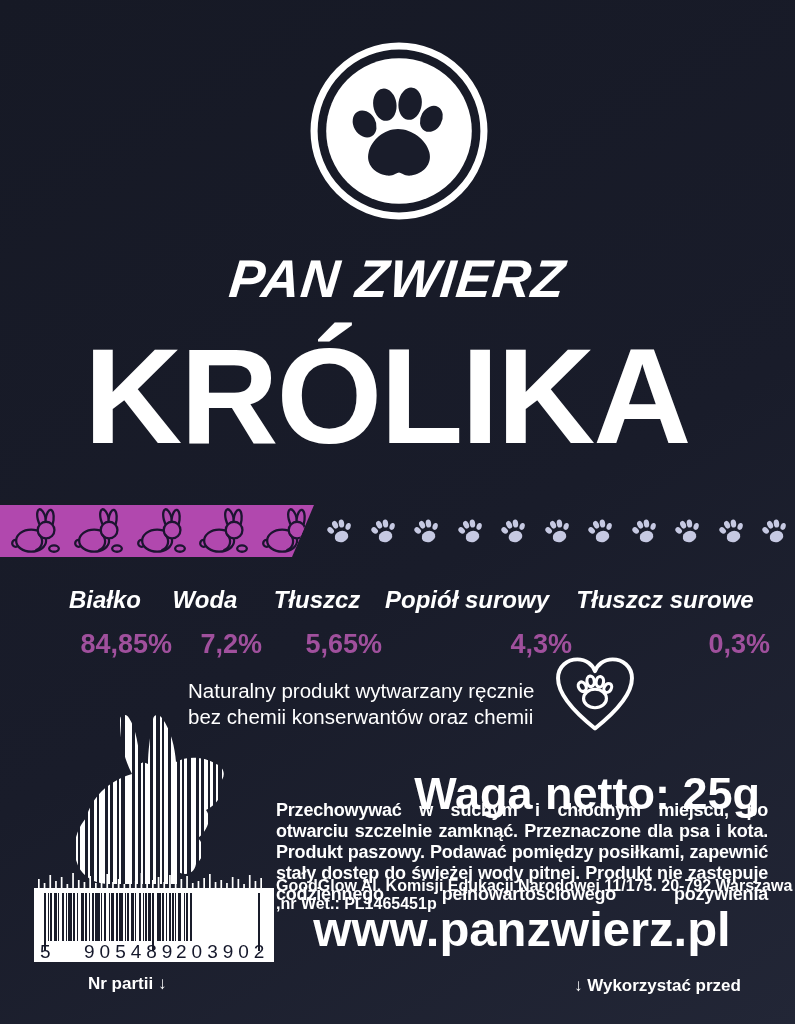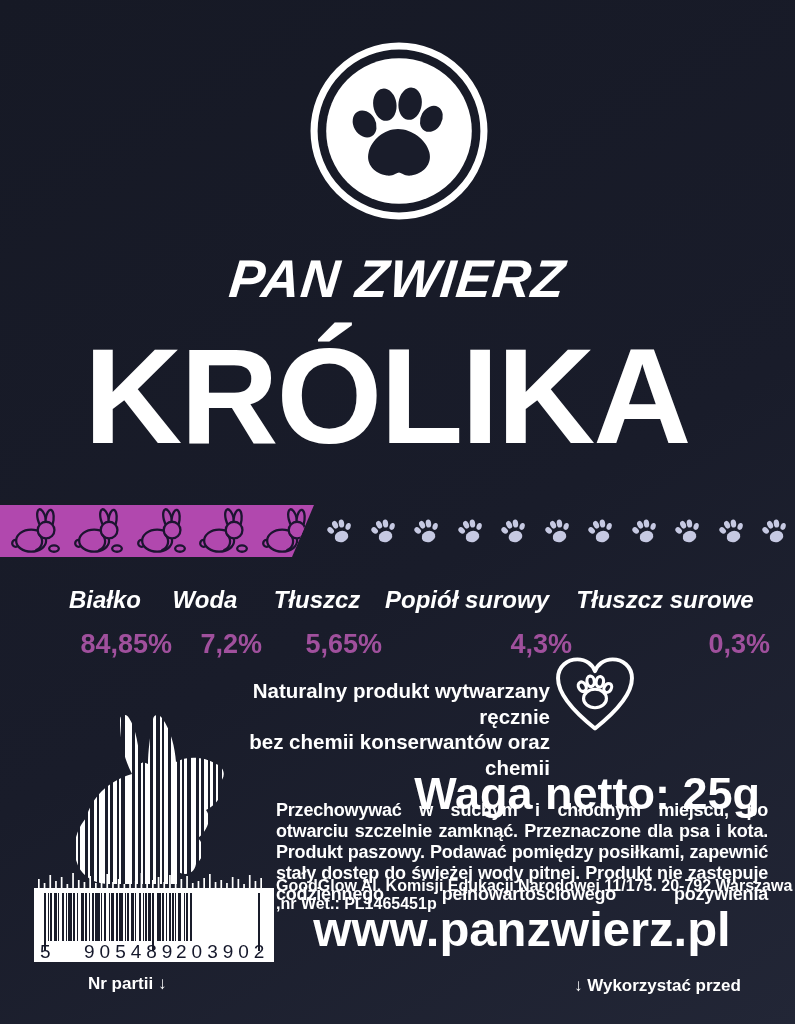--- a/index.html
+++ b/index.html
@@ -38,22 +38,22 @@
   }
   .ncol{position:absolute;text-align:center;}
   .ncol .nh{font-size:24px;font-weight:700;white-space:nowrap;font-style:italic;}
   .ncol .nv{margin-top:15px;font-size:27px;font-weight:700;color:#a0509d;white-space:nowrap;text-align:right;}
   .col-1{left:38px;top:586px;width:134px;}
   .col-2{left:148px;top:586px;width:114px;}
   .col-3{left:252px;top:586px;width:130px;}
   .col-4{left:362px;top:586px;width:210px;}
   .col-5{left:560px;top:586px;width:210px;}
   .claims{
-    position:absolute;left:188px;top:678px;width:362px;text-align:right;
-    font-size:20.5px;font-weight:700;line-height:1.25;
+    position:absolute;left:188px;top:678px;width:362px;text-align:left;
+    font-size:20.5px;font-weight:400;line-height:1.25;
   }
   .heart{position:absolute;left:551px;top:651px;width:88px;height:88px;}
   .barcode-art{position:absolute;left:28px;top:712px;width:252px;height:256px;}
   .weight{
     position:absolute;left:280px;top:744px;width:480px;text-align:right;
     font-size:45px;font-weight:700;white-space:nowrap;margin-top:24px;
   }
   .storage{
     position:absolute;left:276px;top:800px;width:492px;margin:0;
     font-size:18px;font-weight:700;line-height:1.16;

